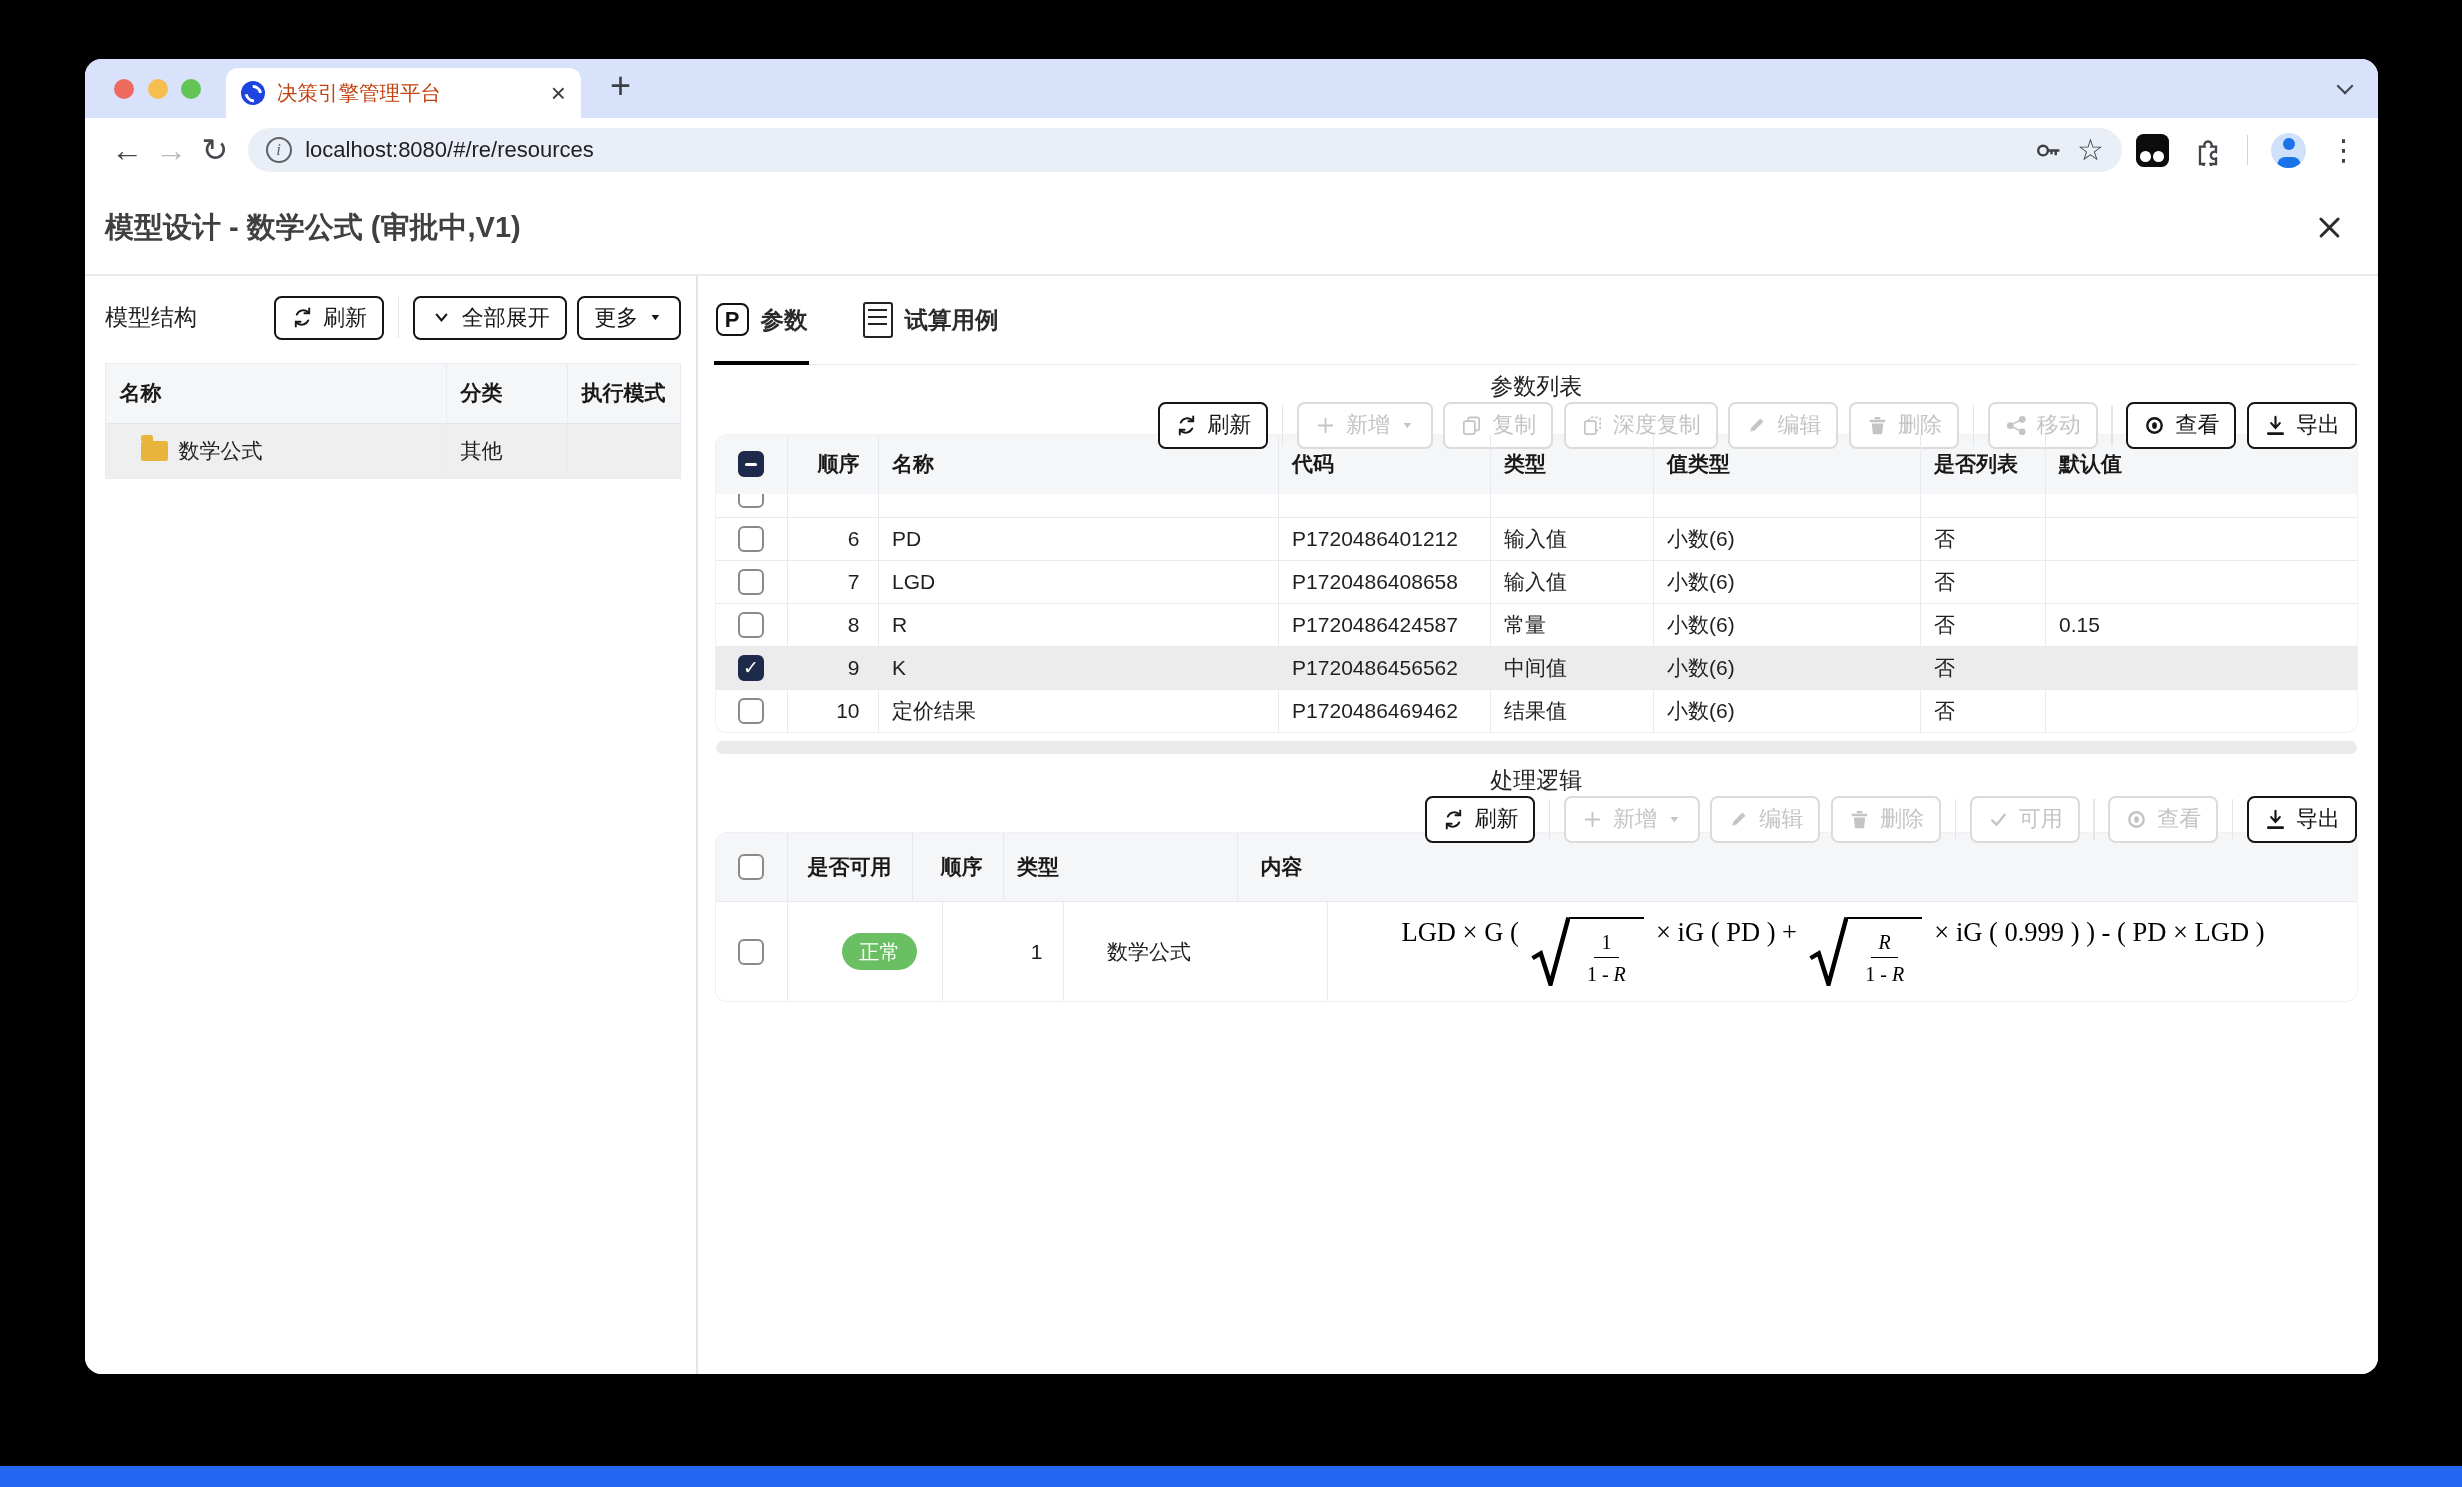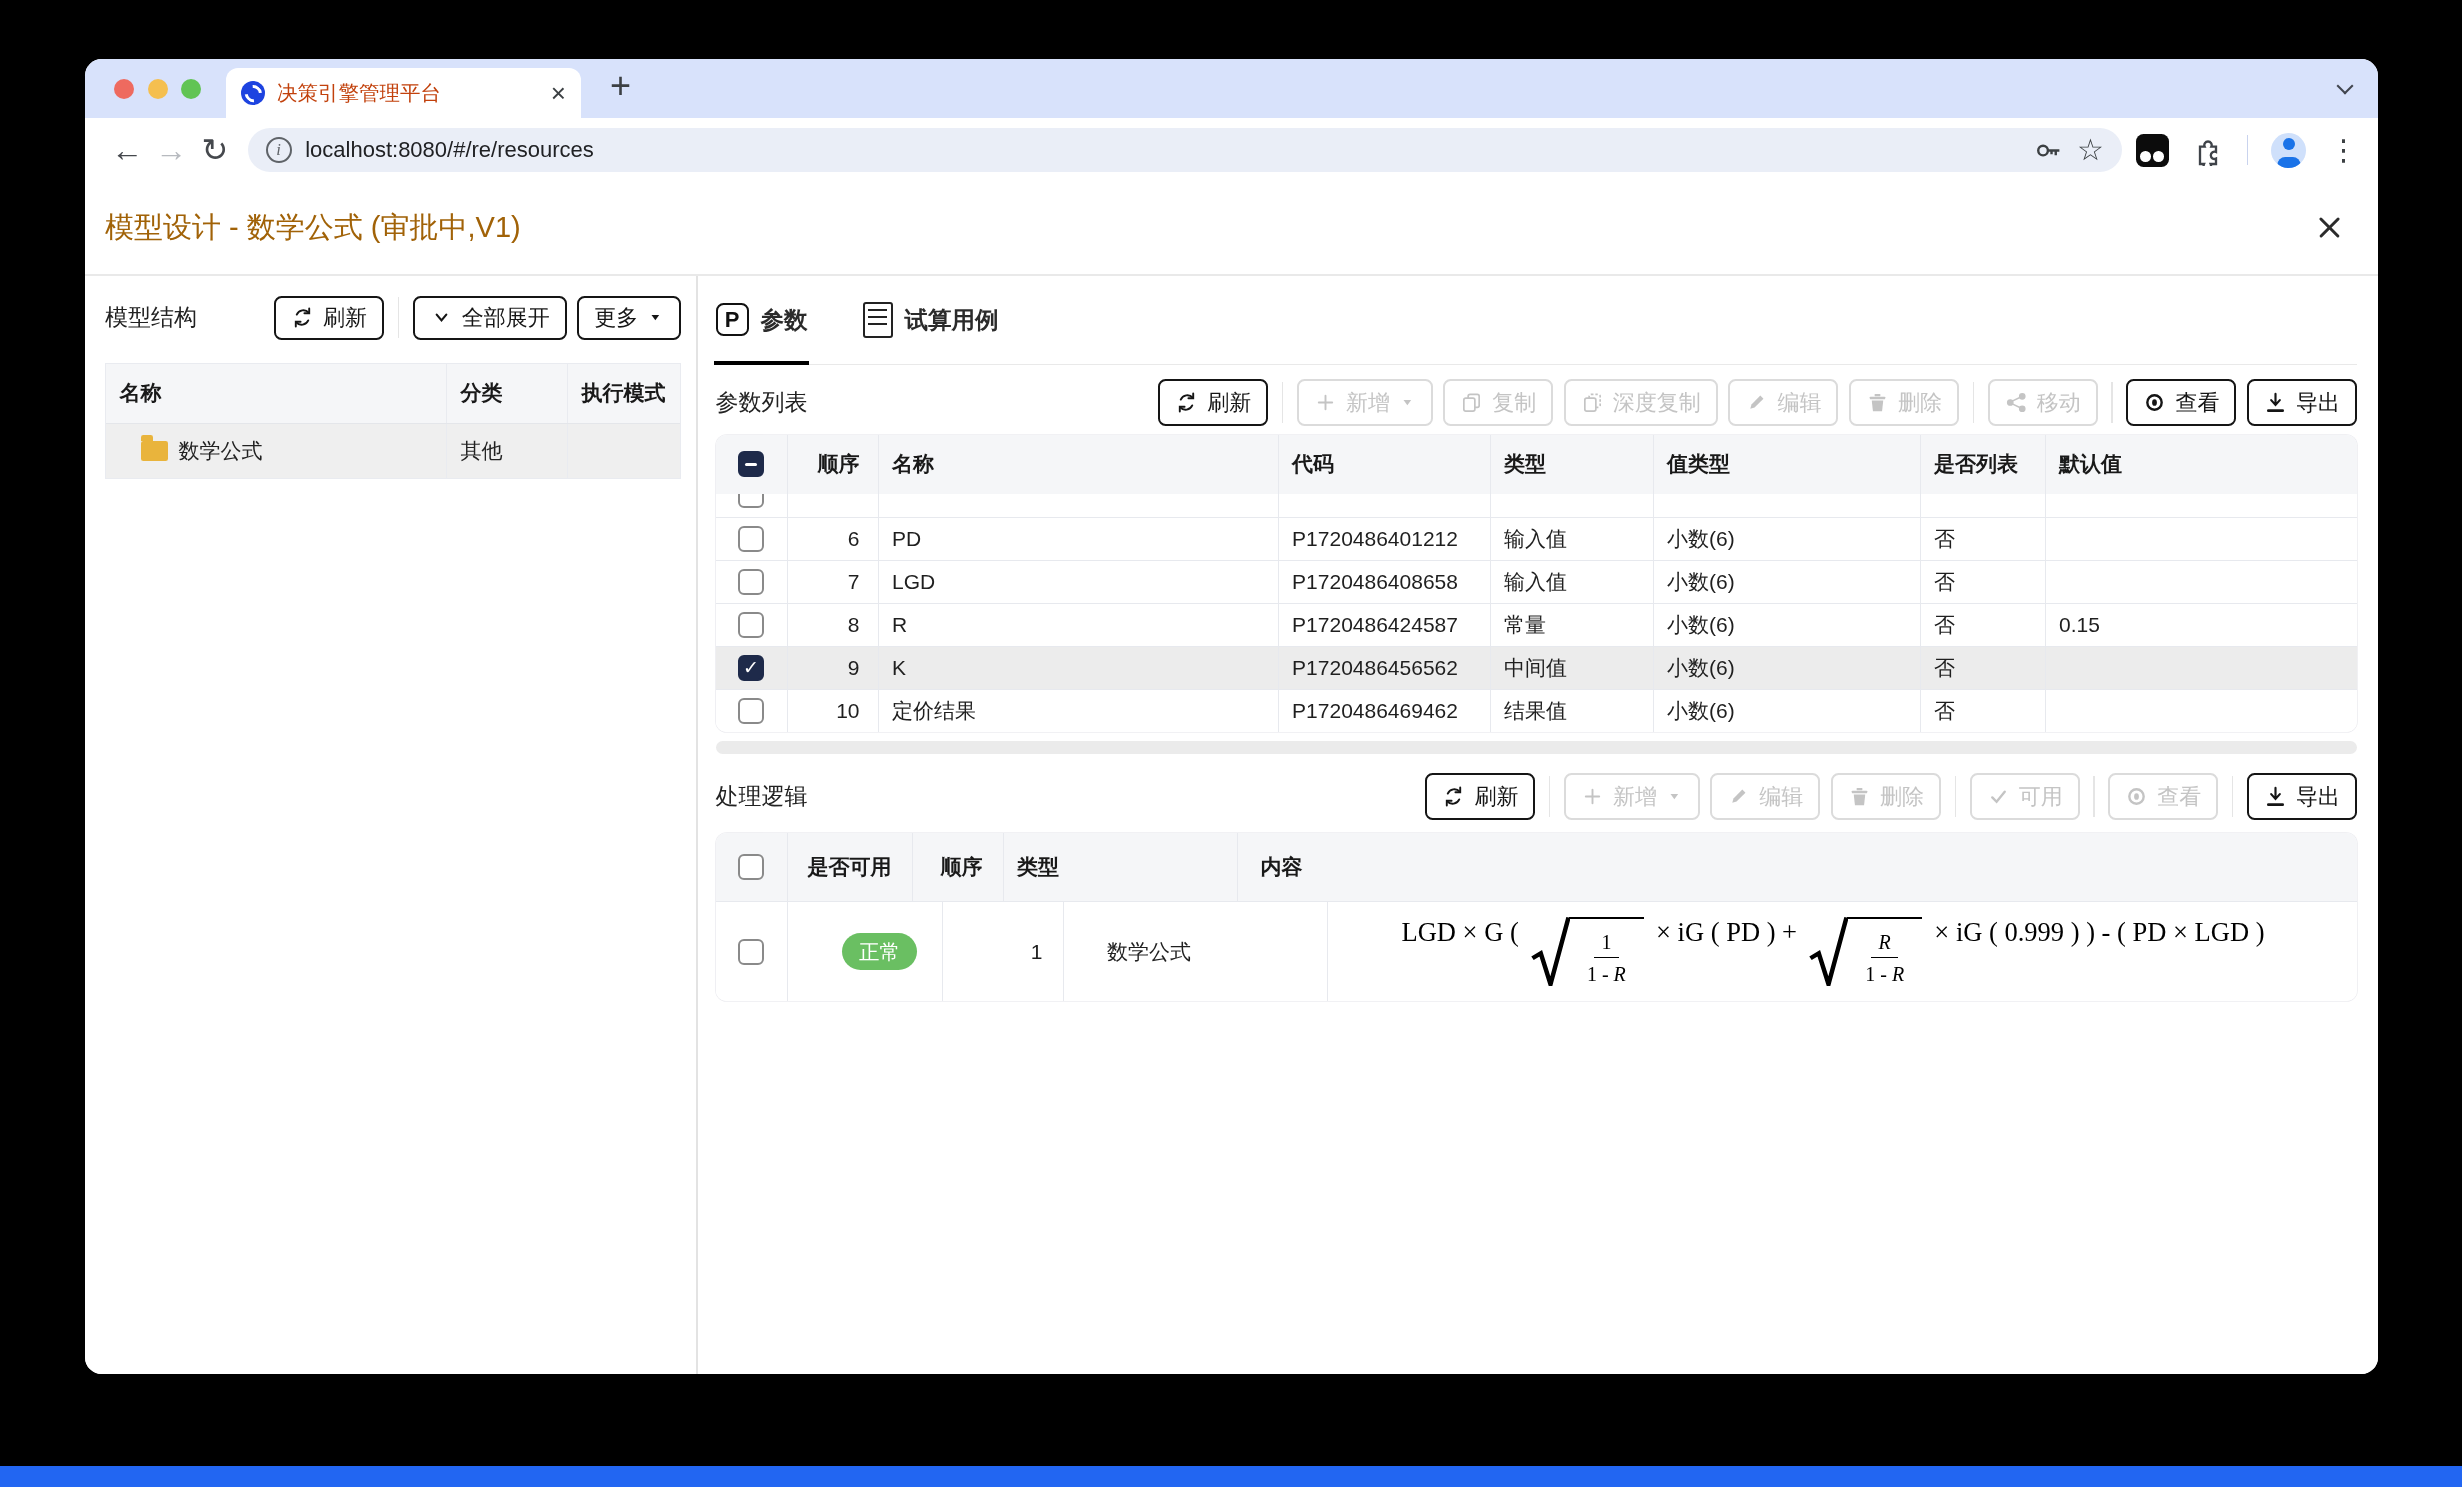--- a/index.html
+++ b/index.html
@@ -55,21 +55,21 @@
   .avatar { width:35px; height:35px; border-radius:50%; background:#cfe0fb; position:relative; overflow:hidden; }
   .avatar::before { content:""; position:absolute; top:5.3px; left:50%; transform:translateX(-50%);
     width:12px; height:12px; border-radius:50%; background:#1a73e8; }
   .avatar::after { content:""; position:absolute; bottom:-4.5px; left:50%; transform:translateX(-50%);
     width:23px; height:15px; border-radius:7.6px 7.6px 0 0; background:#1a73e8; }
   .kebab { font-size:29px; color:#3c4043; }
 
   
   .page { height:1192px; background:#fff; display:flex; flex-direction:column; }
   .page-header { height:92px; display:flex; align-items:center; padding:0 32px 0 20px; flex:0 0 auto; }
-  .page-title { font-size:29px; font-weight:normal; color:#a16207; }
+  .page-title { font-size:29px; font-weight:bold; color:#404040; }
   .page-close { margin-left:auto; width:32px; height:32px; position:relative; cursor:pointer; }
   .page-close::before, .page-close::after { content:""; position:absolute; left:2.3px; top:14.4px; width:27px; height:2.7px;
     background:#2c2c2c; border-radius:1.5px; }
   .page-close::before { transform:rotate(45deg); } .page-close::after { transform:rotate(-45deg); }
   .page-divider { height:1.5px; background:#e9e9e9; flex:0 0 auto; }
 
   .main { flex:1; display:flex; min-height:0; }
   .left-panel { width:611px; flex:0 0 auto; padding:20px 15px 0 20px; }
   .panel-divider { width:1.5px; background:#e3e3e3; flex:0 0 auto; }
   .right-panel { flex:1; padding:0 21px 0 18px; min-width:0; }
@@ -102,21 +102,21 @@
   
   .tabs { height:89px; display:flex; align-items:stretch; gap:55px; border-bottom:1.5px solid #e9e9e9; }
   .tab-item { display:flex; align-items:center; gap:12px; position:relative; font-size:23.5px; font-weight:600; color:#2b2b2b; cursor:pointer; }
   .tab-item.active::after { content:""; position:absolute; left:-1.5px; right:-1.5px; bottom:-1.5px; height:4.5px; background:#000; }
   .p-badge { width:33px; height:33px; border:2.7px solid #111; border-radius:7.6px; display:flex; align-items:center;
     justify-content:center; font-size:22px; font-weight:bold; color:#111; }
   .receipt { width:30px; height:36px; border:2.3px solid #222; border-radius:3px; position:relative; }
   .receipt::before { content:""; position:absolute; left:3.8px; right:3.8px; top:5.3px; height:20px;
     background:repeating-linear-gradient(#222 0 2.3px, transparent 2.3px 6.8px); }
 
-  .section-head { display:flex; align-items:center; margin-top:6px; height:64px; }
+  .section-head { display:flex; align-items:center; margin-top:6px; height:64px;flex-direction:column; }
   .section-title { font-size:23px; color:#222; }
   .toolbar { margin-left:auto; display:flex; align-items:center; gap:10.6px; }
 
   
   .ptable { border-radius:10.6px; box-shadow:0 0 0 0.8px #ececf0; overflow:hidden; background:#fff; }
   .prow { display:flex; align-items:center; height:43px; border-top:0.8px solid #e7e9ee; font-size:21px; background:#fff; }
   .prow.header { height:59px; background:#f5f6f8; font-weight:bold; border-top:none; color:#191919; }
   .prow.sliver { height:23px; border-top:none; }
   .prow.selected { background:#ececec; }
   .cell { height:100%; display:flex; align-items:center; border-right:0.8px solid #e7e9ee; padding-left:13.6px; overflow:hidden; }

